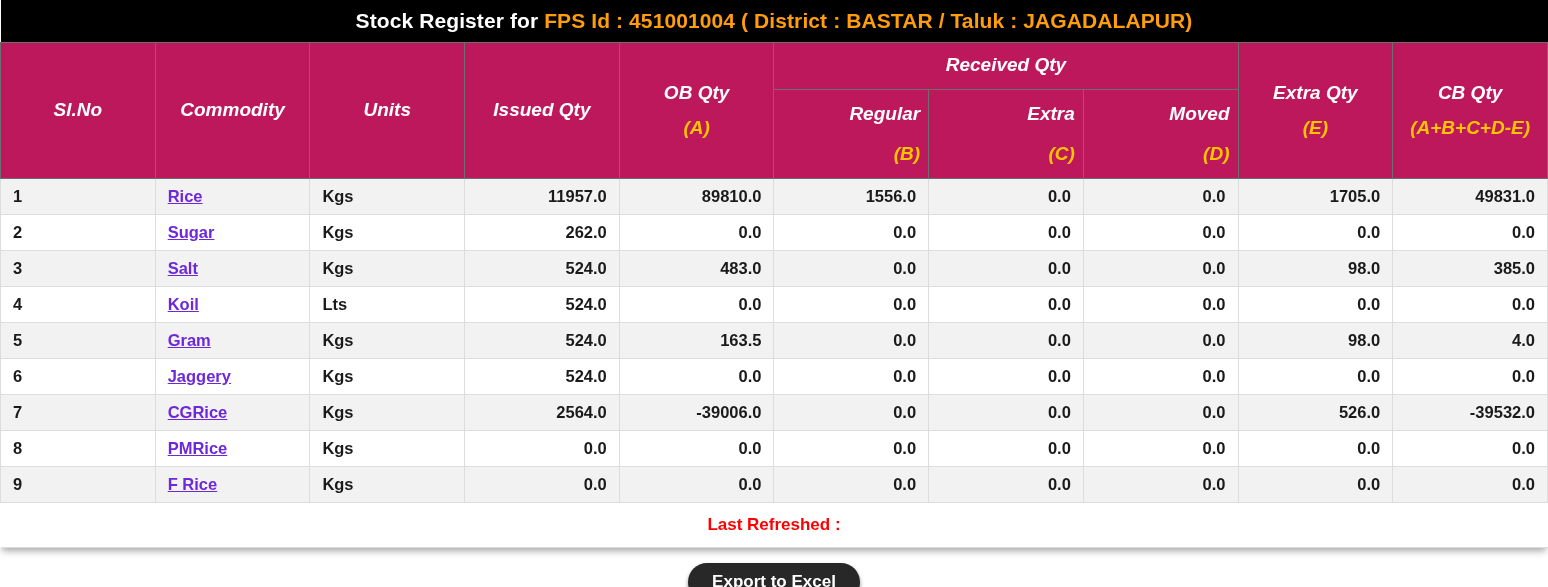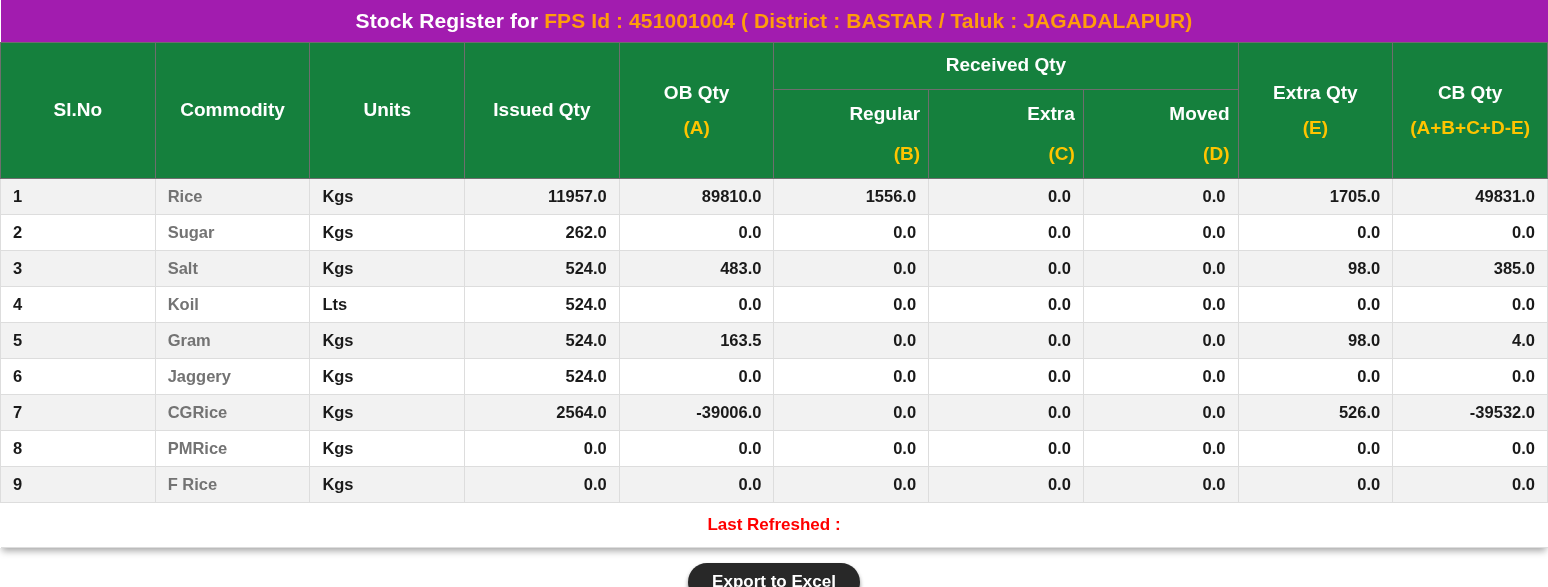--- a/index.html
+++ b/index.html
@@ -22,42 +22,43 @@
     background: #ffffff;
   }
   table.stock {
     width: 1548px;
     border-collapse: collapse;
     table-layout: fixed;
     font-family: "Liberation Sans", sans-serif;
   }
   
   .title-cell {
-    background: #a21caf;
+    background: #000000;
     color: #ffffff;
     text-align: center;
     font-size: 21px;
     font-weight: bold;
     height: 42px;
     padding: 0 6px;
     border: none;
     letter-spacing: 0.1px;
   }
   .title-accent { color: #ff9d0b; }
   
   thead th.hd {
-    background: #15803d;
+    background: #be185d;
     color: #ffffff;
     font-size: 19px;
     font-weight: bold;
     text-align: center;
     border: 1px solid #6e6e6e;
     padding: 4px 8px;
     vertical-align: middle;
     line-height: 1.18;
+    font-style: italic;
   }
   thead th.hd .code {
     display: block;
     color: #ffc400;
     font-size: 19px;
     font-weight: bold;
     margin-top: 12px;
   }
   thead th.grp {
     height: 36px;
@@ -82,21 +83,22 @@
     white-space: nowrap;
     overflow: hidden;
   }
   tbody tr.odd td { background: #f2f2f2; }
   tbody tr.even td { background: #ffffff; }
   td.num { text-align: right; }
   td.slno { text-align: left; padding-left: 12px; }
   td.units { text-align: left; }
   td.commodity { text-align: left; }
   td.commodity a {
-    color: #737373;
+    color: #6d28d9;
+    text-decoration: underline;
     cursor: pointer;
   }
   
   tr.footer td {
     background: #ffffff;
     border: 1px solid #dddddd;
     border-left: none;
     border-right: none;
     height: 44px;
     text-align: center;

